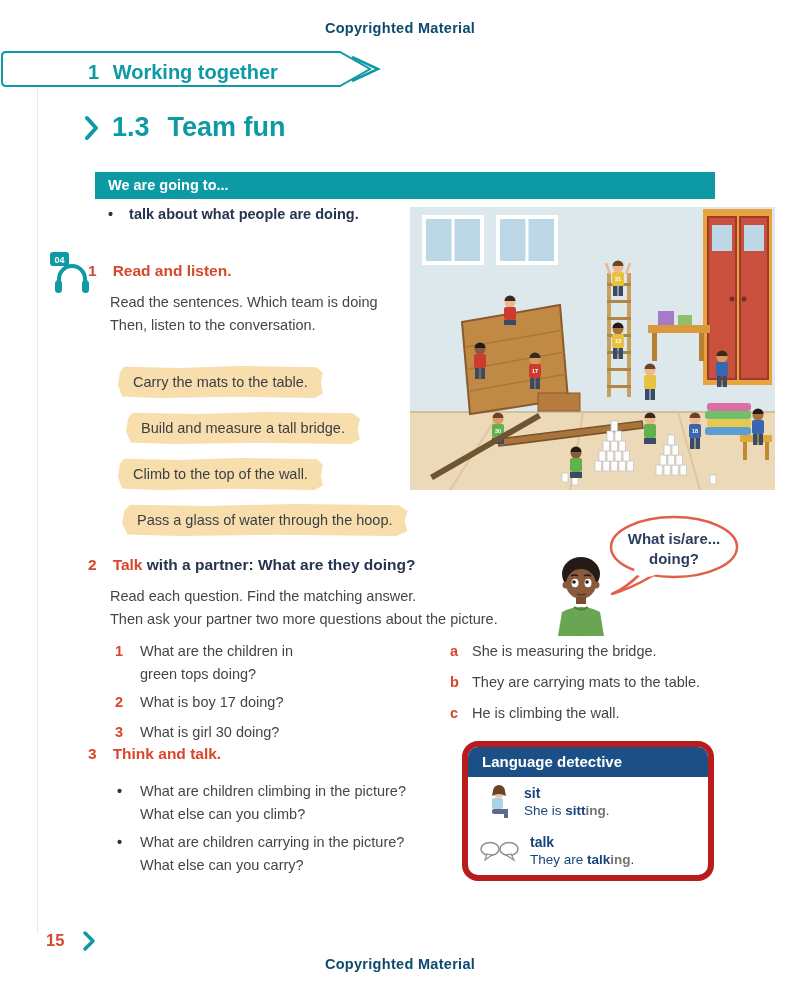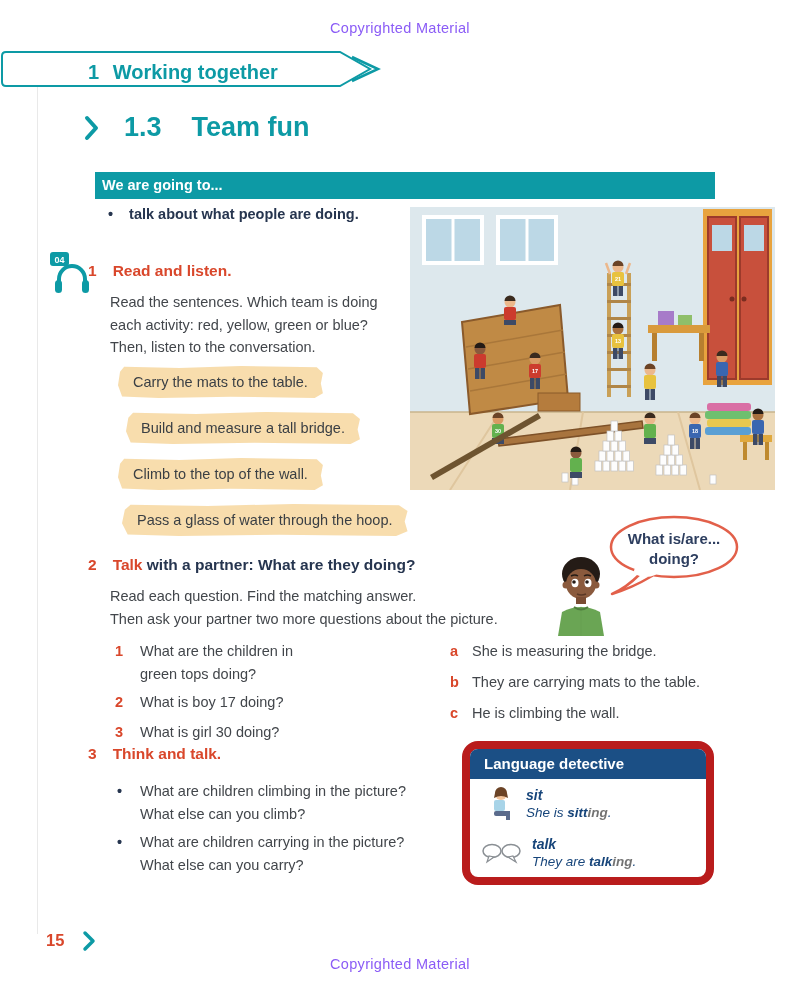--- a/index.html
+++ b/index.html
@@ -1,45 +1,45 @@
 <!DOCTYPE html>
 <html><head>
 <meta charset="utf-8">
 <style>
   html,body{margin:0;padding:0;background:#ffffff;}
   .page{position:relative;width:800px;height:1003px;background:#ffffff;overflow:hidden;
         font-family:"Liberation Sans",sans-serif;}
   .abs{position:absolute;}
   .line{white-space:nowrap;}
   .center-text{left:0;right:0;text-align:center;}
-  .copyright{color:#8b5cf6;font-weight:normal;font-size:14.5px;letter-spacing:.3px;}
+  .copyright{color:#0c4a6e;font-weight:bold;font-size:14.5px;letter-spacing:.3px;}
   .navy-bold{color:#26354f;font-weight:bold;}
   .body-text{font-size:14.5px;color:#42464b;line-height:22.5px;}
   .tab-text{font-size:20px;font-weight:bold;color:#0d9aa5;}
-  .lesson-heading{display:flex;align-items:center;gap:24px;color:#0d9aa5;font-weight:bold;font-size:27px;}
+  .lesson-heading{display:flex;align-items:center;gap:12px;color:#0d9aa5;font-weight:bold;font-size:27px;}
   .goal-banner{width:620px;height:27px;line-height:27px;background:#0d9aa5;color:#ffffff;
-               font-weight:bold;font-size:14.5px;padding-left:7px;box-sizing:border-box;}
+               font-weight:bold;font-size:14.5px;padding-left:13px;box-sizing:border-box;}
   .goal-bullet{display:flex;align-items:flex-start;font-size:14.5px;}
   .dot-sep{color:#26354f;font-weight:bold;margin-right:16px;}
   .dot-sep::before{content:"\2022";}
   .act-title{display:flex;gap:16px;font-size:15.5px;font-weight:bold;color:#d9472b;}
   .card{background:#f8ddad;padding:8px 15px;font-size:14.5px;color:#3a3f44;display:inline-block;
         filter:drop-shadow(5px 5px 0px #c8c8c8);
         clip-path:polygon(1% 18%,3% 2%,30% 6%,60% 0%,97% 4%,100% 22%,99% 55%,100% 85%,96% 100%,55% 96%,20% 100%,2% 95%,0% 60%);}
   .q-row{display:flex;}
   .q-num{width:25px;font-weight:bold;color:#d9472b;font-size:14.5px;line-height:22.5px;}
   .a-row{display:flex;}
   .a-letter{width:22px;font-weight:bold;color:#d9472b;font-size:14.5px;line-height:22.5px;}
   .bullet-row{display:flex;}
   .bullet-dot{width:23px;color:#26354f;font-weight:bold;font-size:14.5px;line-height:22.5px;}
   .bullet-dot::before{content:"\2022";}
-  .detective{width:252px;border:8px solid #b91c1c;border-radius:16px;background:#ffffff;
+  .detective{width:252px;border:6px solid #b91c1c;border-radius:16px;background:#ffffff;
              box-sizing:border-box;overflow:hidden;}
   .det-header{background:#1b4f85;color:#ffffff;font-weight:bold;font-size:15px;padding:6px 14px 7px;}
-  .det-row{display:flex;align-items:center;gap:10px;padding:7px 10px 6px 12px;font-style:italic;}
+  .det-row{display:flex;align-items:center;gap:10px;padding:7px 10px 6px 12px;}
   .det-word{color:#17457a;font-weight:bold;font-size:14px;line-height:18px;}
   .det-sentence{color:#17457a;font-size:13.5px;line-height:18px;}
   .det-stem{font-weight:bold;}
   .det-suffix{font-weight:bold;color:#737373;}
   .pagenum{color:#d9472b;font-size:16.5px;font-weight:bold;}
   .bubble-text{font-size:15px;font-weight:bold;fill:#2d3e5f;font-family:"Liberation Sans",sans-serif;}
   .shirt-num{font-size:5.5px;font-weight:bold;fill:#ffffff;font-family:"Liberation Sans",sans-serif;text-anchor:middle;}
   .badge-text{font-size:9px;font-weight:bold;fill:#ffffff;font-family:"Liberation Sans",sans-serif;text-anchor:middle;}
 </style>
 </head>
@@ -266,21 +266,20 @@
     <rect x="0" y="0" width="19" height="14" rx="3" fill="#0d9aa5"></rect>
     <text x="9.5" y="10.5" class="badge-text">04</text>
   </svg>
 
   <div class="abs act-title" style="left:88px;top:262px;">
     <span>1</span>
     <span>Read and listen.</span>
   </div>
   <div class="abs body-text" style="left:110px;top:291px;">
     <div class="line">Read the sentences. Which team is doing</div>
-    <div class="line">each activity: red, yellow, green or blue?</div>
     <div class="line">Then, listen to the conversation.</div>
   </div>
 
   <div class="abs card" style="left:118px;top:366px;">Carry the mats to the table.</div>
   <div class="abs card" style="left:126px;top:412px;">Build and measure a tall bridge.</div>
   <div class="abs card" style="left:118px;top:458px;">Climb to the top of the wall.</div>
   <div class="abs card" style="left:122px;top:504px;">Pass a glass of water through the hoop.</div>
 
   <div class="abs act-title" style="left:88px;top:556px;">
     <span>2</span>

